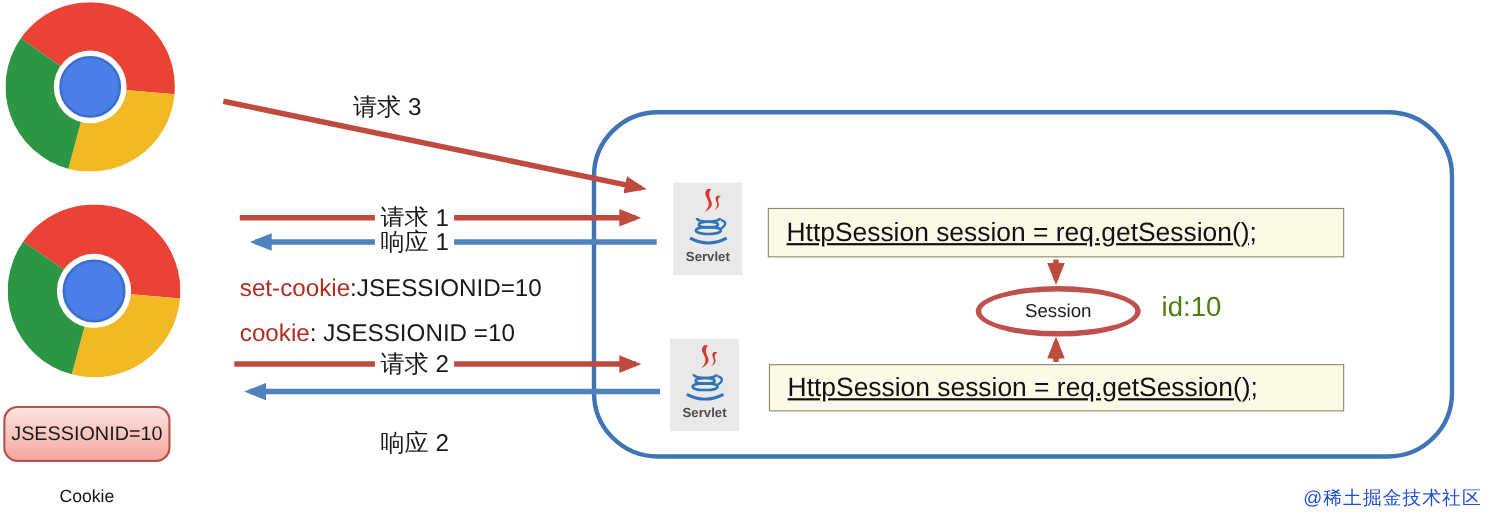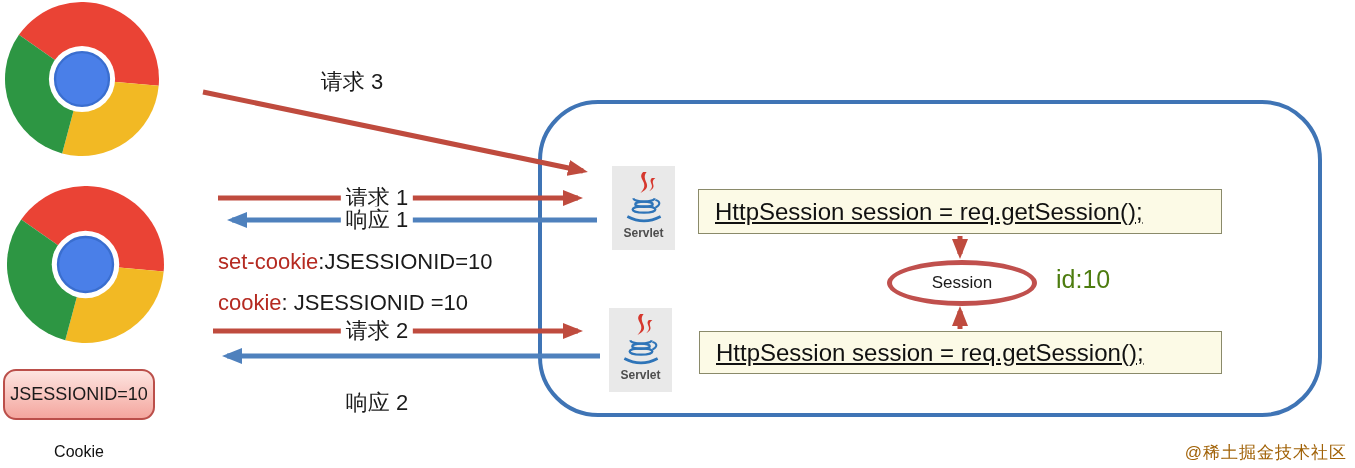--- a/index.html
+++ b/index.html
@@ -36,38 +36,38 @@
     border:5px solid #c0504d;border-radius:50%;background:#fff;z-index:3;
     display:flex;align-items:center;justify-content:center;font-size:17px;color:#1a1a1a;
   }
   #session-id{left:1056px;top:265px;font-size:25px;color:#4d7c0f;z-index:3;}
 
   
   .arrow-label{
     z-index:6;font-size:22px;color:#1a1a1a;background:#fff;padding:1px 5px;line-height:1.15;
     transform:translate(-50%,-50%);white-space:nowrap;
   }
-  #label-request3{left:352px;top:82px;background:transparent;}
+  #label-request3{left:352px;top:97px;background:transparent;}
 
   
   .header-line{z-index:4;font-size:22px;white-space:nowrap;}
   .header-line .red{color:#b52a21;}
   .header-line .blk{color:#1a1a1a;}
 
   
   #cookie-box{
     left:3px;top:369px;width:152px;height:51px;box-sizing:border-box;
     border:2px solid #bb4f4a;border-radius:13px;
     background:linear-gradient(#fde4e0,#f4a69e);
     display:flex;align-items:center;justify-content:center;
     font-size:18px;color:#1a1a1a;z-index:2;
   }
   #cookie-caption{left:3px;top:443px;width:152px;text-align:center;font-size:16px;color:#111;z-index:2;}
 
-  #watermark{right:8px;top:441px;font-size:17px;color:#a16207;z-index:2;letter-spacing:1px;}
+  #watermark{right:8px;top:441px;font-size:17px;color:#1d4ed8;z-index:2;letter-spacing:1px;}
 
   #arrow-layer{left:0;top:0;z-index:5;pointer-events:none;}
   .chrome{z-index:2;}
 </style>
 </head>
 <body>
 
 <div id="stage">
 
   <svg class="abs chrome" style="left:5px;top:2px;" width="154" height="154" viewBox="0 0 100 100">

